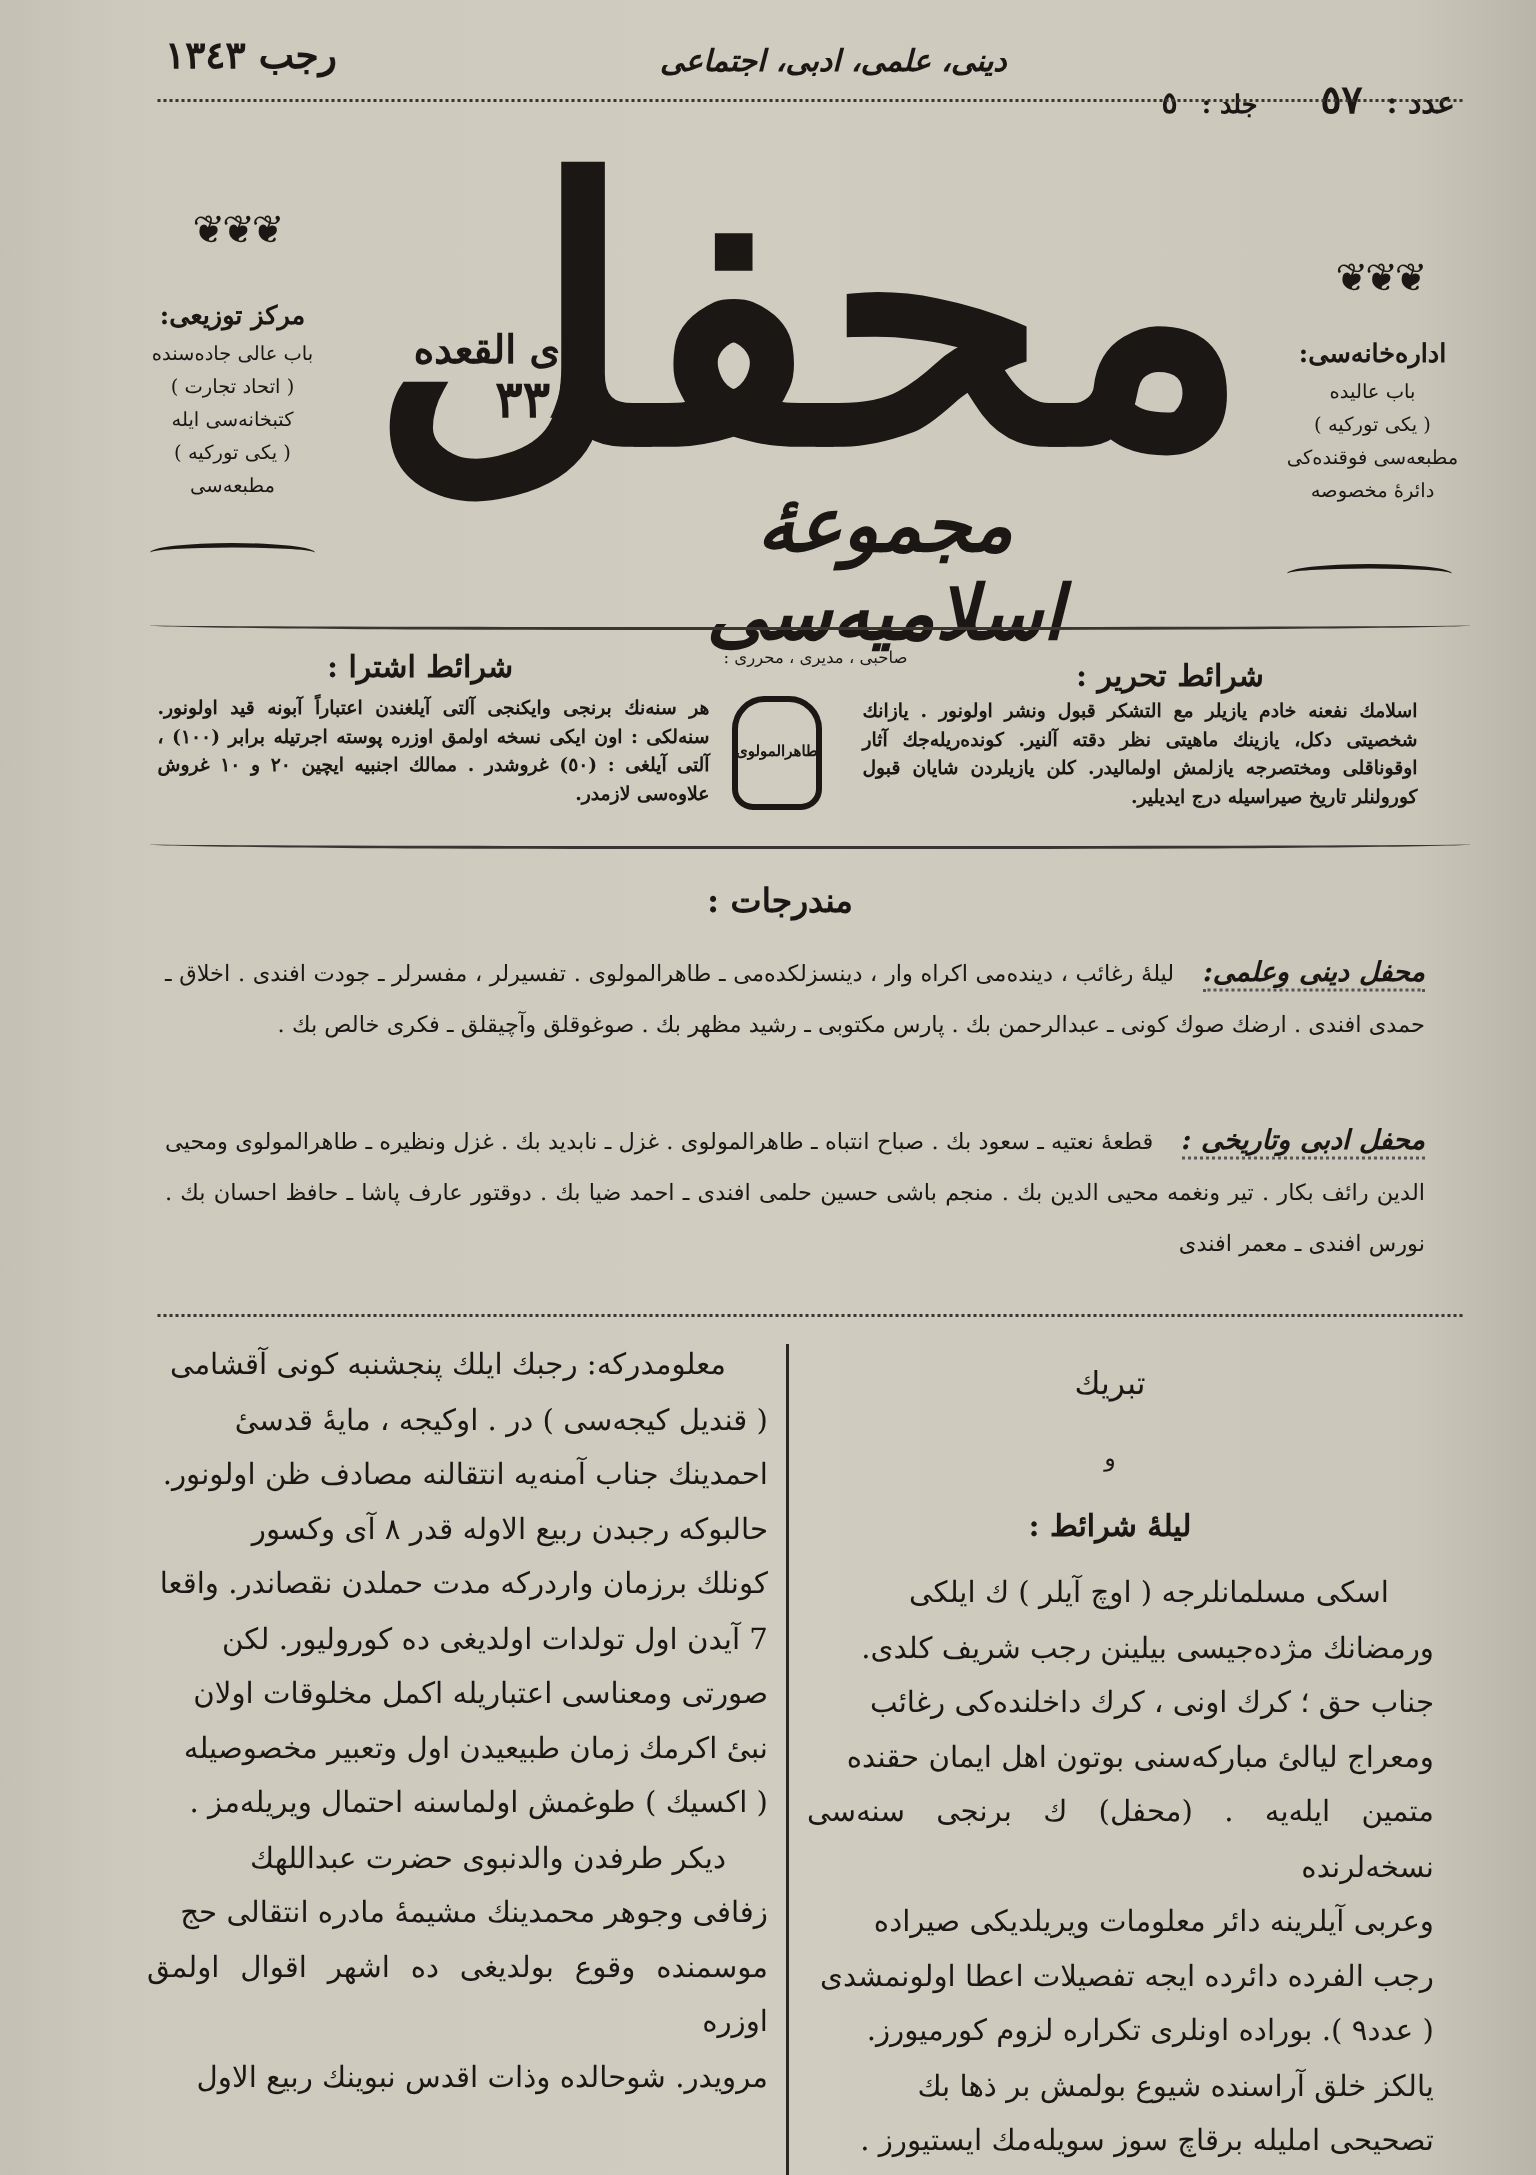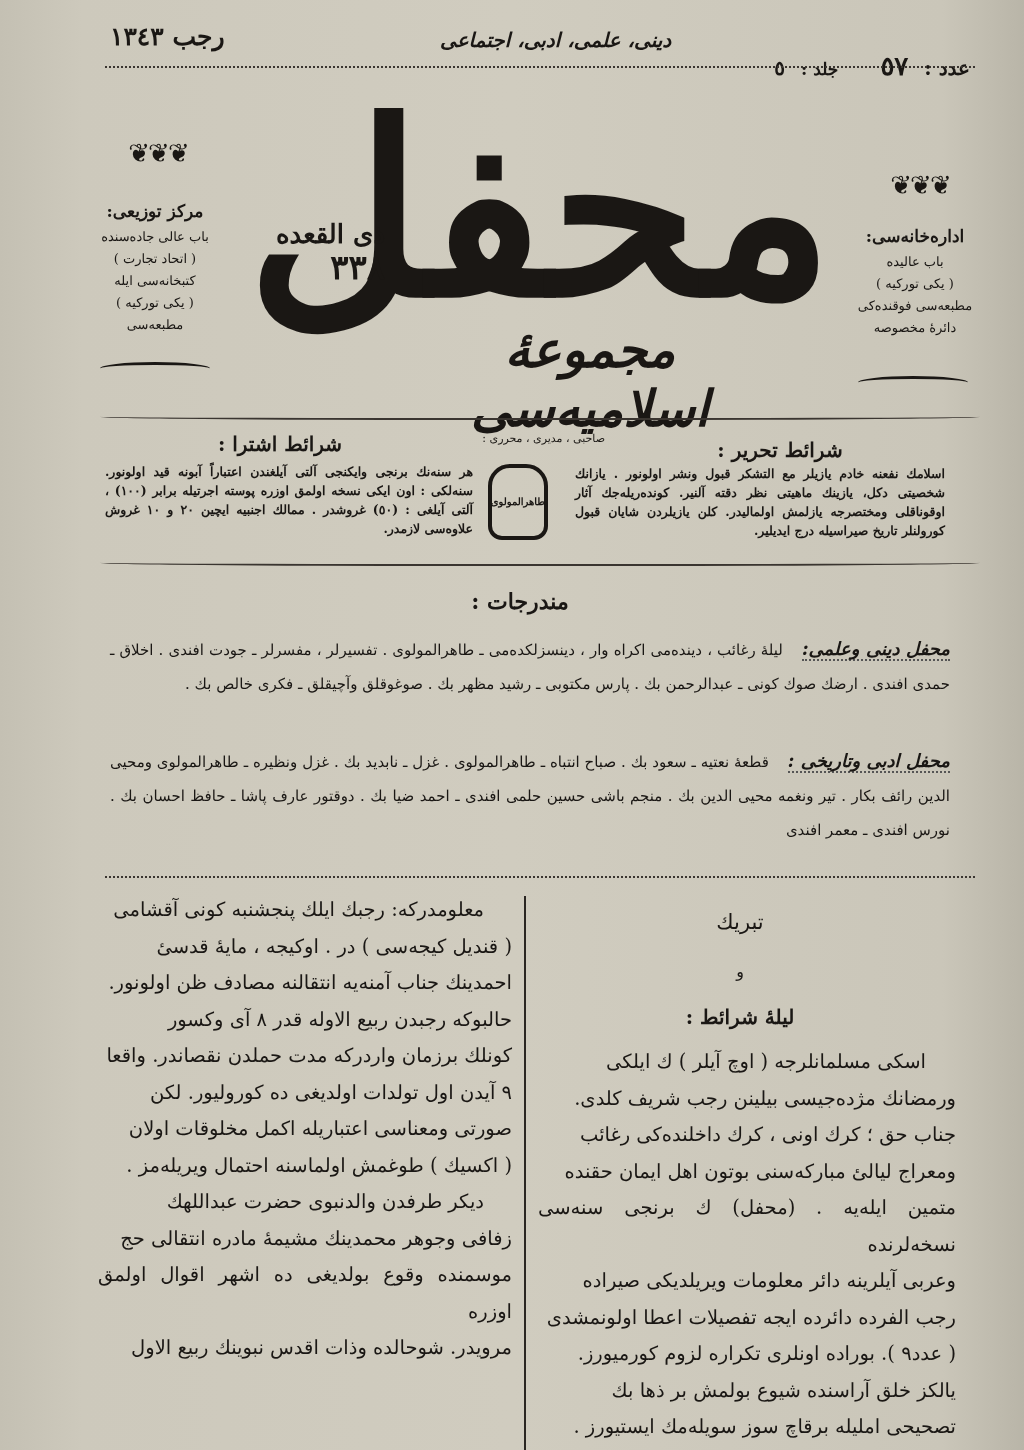--- a/index.html
+++ b/index.html
@@ -153,22 +153,23 @@
     <p>یالکز خلق آراسنده شیوع بولمش بر ذها بك</p>
     <p>تصحیحی املیله برقاچ سوز سویله‌مك ایستیورز .</p>
   </div>
 
   <div class="abs col" style="left:98px; top:892px; width:414px;">
     <p style="padding-right:28px;">معلومدرکه: رجبك ایلك پنجشنبه کونی آقشامی</p>
     <p>( قندیل کیجه‌سی ) در . اوکیجه ، مایۀ قدسیٔ</p>
     <p>احمدینك جناب آمنه‌یه انتقالنه مصادف ظن اولونور.</p>
     <p>حالبوکه رجبدن ربیع الاوله قدر ٨ آی وکسور</p>
     <p>کونلك برزمان واردرکه مدت حملدن نقصاندر. واقعا</p>
-    <p>٩ آیدن اول تولدات اولدیغی ده کورولیور. لکن</p>
+    <p>7 آیدن اول تولدات اولدیغی ده کورولیور. لکن</p>
     <p>صورتی ومعناسی اعتباریله اکمل مخلوقات اولان</p>
+    <p>نبیٔ اکرمك زمان طبیعیدن اول وتعبیر مخصوصیله</p>
     <p>( اکسیك ) طوغمش اولماسنه احتمال ویریله‌مز .</p>
     <p style="padding-right:28px;">دیکر طرفدن والدنبوی حضرت عبداللهك</p>
     <p>زفافی وجوهر محمدینك مشیمۀ مادره انتقالی حج</p>
     <p>موسمنده وقوع بولدیغی ده اشهر اقوال اولمق اوزره</p>
     <p>مرویدر. شوحالده وذات اقدس نبوینك ربیع الاول</p>
   </div>
 
 </div>
 
 </body></html>

